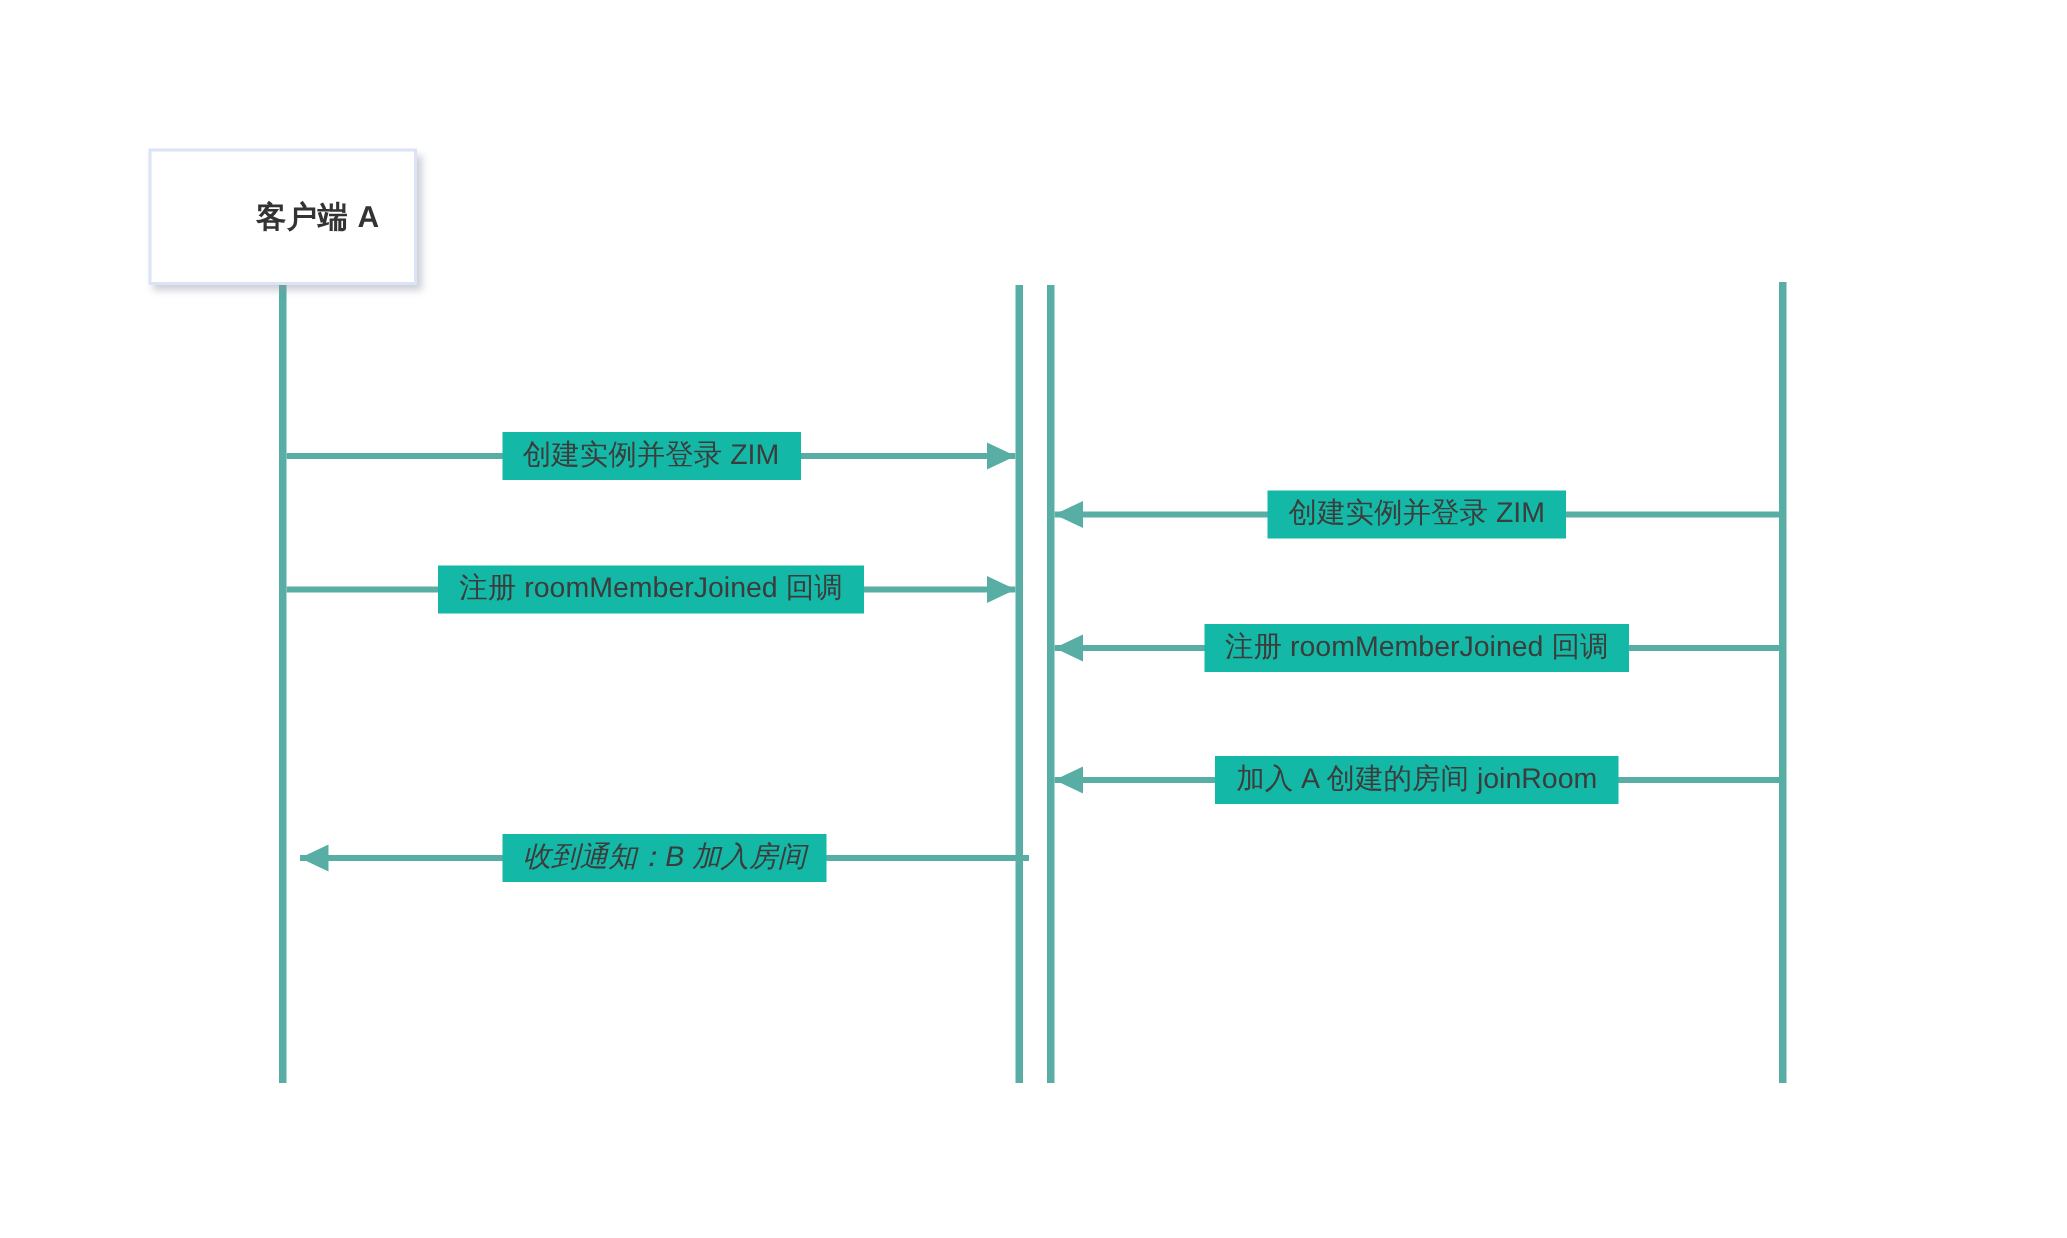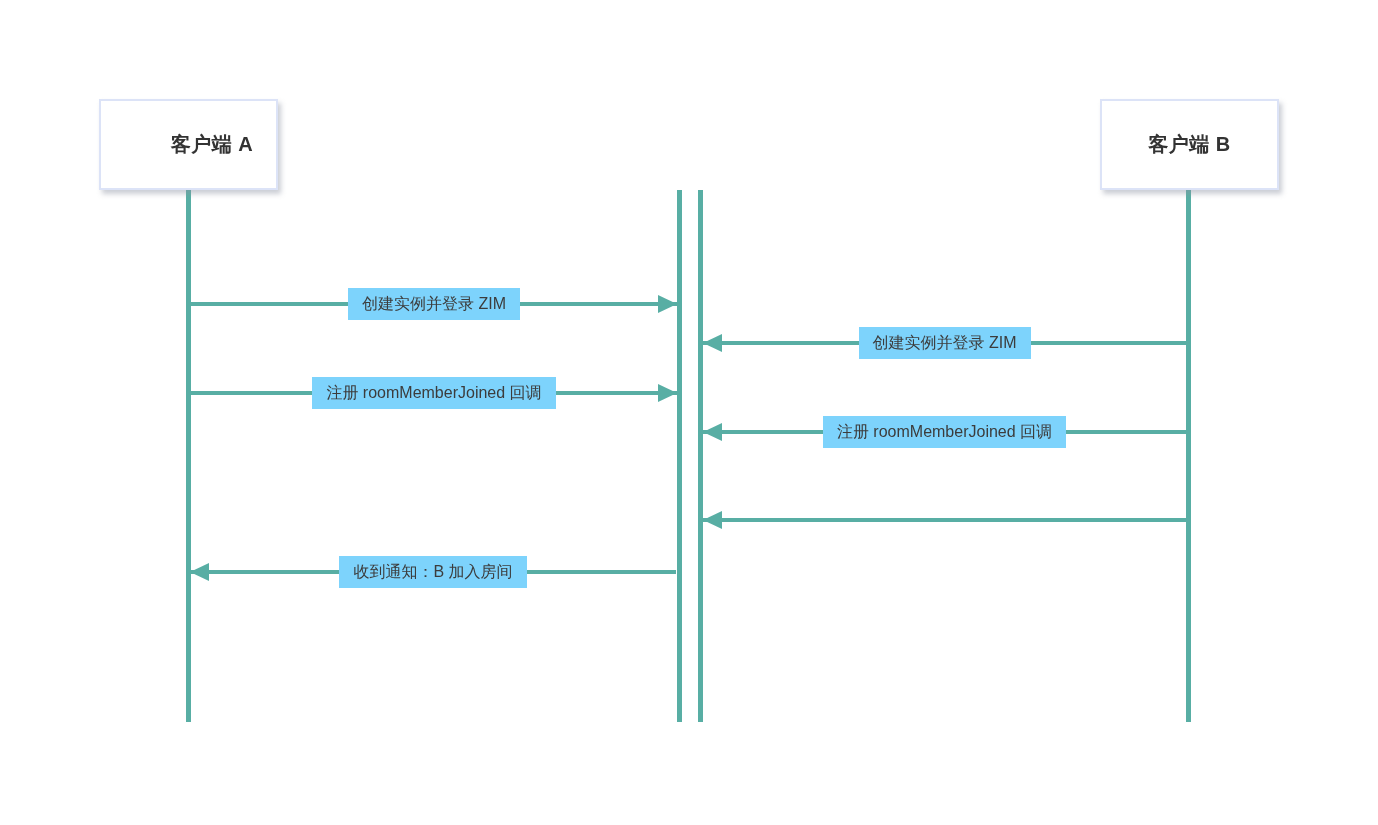--- a/index.html
+++ b/index.html
@@ -77,55 +77,52 @@
     width: 0; height: 0;
     top: 7px;
     border-top: 9px solid transparent;
     border-bottom: 9px solid transparent;
   }
   .message .arrowhead.dir-right { right: 0; border-left: 19px solid var(--line); }
   .message .arrowhead.dir-left  { left: 0;  border-right: 19px solid var(--line); }
   .message .msg-label {
     position: relative;
     z-index: 1;
-    background: #7dd3fc;
+    background: #14b8a6;
     padding: 0 14px;
-    font-size: 16px;
+    font-size: 19px;
     color: var(--text);
     white-space: nowrap;
     line-height: 32px;
   }
 
   
   #msg-0 { left: 191px; top: 288px; width: 486px; }
   #msg-1 { left: 703px; top: 327px; width: 483px; }
   #msg-2 { left: 191px; top: 377px; width: 486px; }
   #msg-3 { left: 703px; top: 416px; width: 483px; }
   #msg-4 { left: 191px; top: 465px; width: 486px; }
   #msg-5 { left: 703px; top: 504px; width: 483px; }
-  #msg-6 { left: 190px; top: 556px; width: 486px; }
+  #msg-6 { left: 200px; top: 556px; width: 486px; font-style: italic; }
 </style>
 </head>
 <body>
 
 <div class="stage">
 
   <div class="lifeline" id="lifeline-client-a"></div>
   <div class="lifeline" id="lifeline-zim-left"></div>
   <div class="lifeline" id="lifeline-zim-right"></div>
   <div class="lifeline" id="lifeline-client-b"></div>
 
   <div class="actor-box" id="box-client-a">
     <span class="actor-title">客户端 A</span>
   </div>
 
 
-  <div class="actor-box" id="box-client-b">
-    <span class="actor-title">客户端 B</span>
-  </div>
 
   <div class="message" id="msg-0">
     <div class="line"></div>
     <div class="arrowhead dir-right"></div>
     <span class="msg-label">创建实例并登录 ZIM</span>
   </div>
 
   <div class="message" id="msg-1">
     <div class="line"></div>
     <div class="arrowhead dir-left"></div>
@@ -141,20 +138,21 @@
   <div class="message" id="msg-3">
     <div class="line"></div>
     <div class="arrowhead dir-left"></div>
     <span class="msg-label">注册 roomMemberJoined 回调</span>
   </div>
 
 
   <div class="message" id="msg-5">
     <div class="line"></div>
     <div class="arrowhead dir-left"></div>
+    <span class="msg-label">加入 A 创建的房间 joinRoom</span>
   </div>
 
   <div class="message" id="msg-6">
     <div class="line"></div>
     <div class="arrowhead dir-left"></div>
     <span class="msg-label">收到通知：B 加入房间</span>
   </div>
 
 </div>
 

